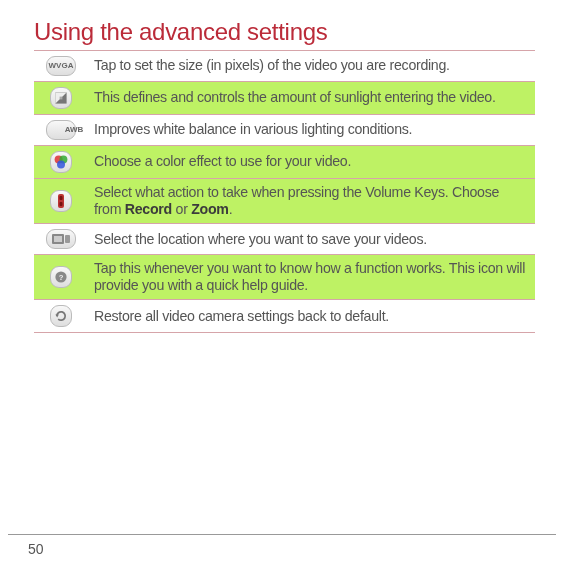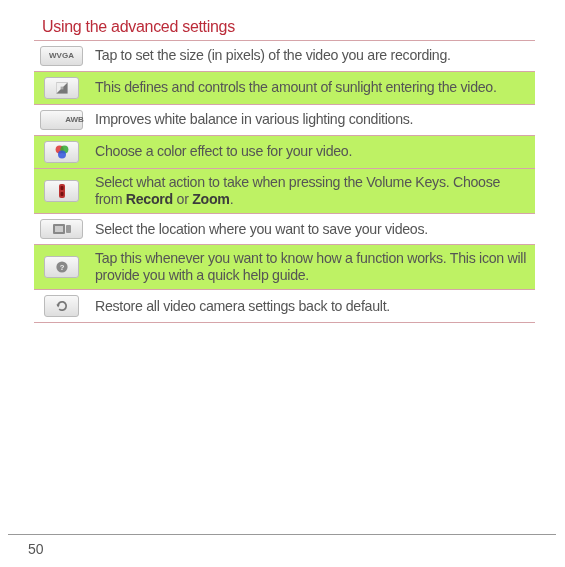--- a/index.html
+++ b/index.html
@@ -11,23 +11,23 @@
   font-family: Arial, Helvetica, sans-serif;
   color: #555;
   position: relative;
 }
 .page {
   padding: 18px 30px 0 34px;
   box-sizing: border-box;
 }
 .title {
   color: #bb2b39;
-  font-size: 16px;
+  font-size: 24px;
   font-weight: 400;
-  margin: 0 0 4px 8px;
+  margin: 0 0 4px 0;
   letter-spacing: -0.3px;
 }
 .intro {
   font-size: 14.5px;
   line-height: 1.25;
   color: #555;
   margin: 0 0 8px 0;
   letter-spacing: -0.3px;
 }
 .intro .inline-icon {
@@ -75,25 +75,24 @@
 table.settings tr.plain           { background: #ffffff; }
 td.icon-cell {
   width: 42px;
   text-align: center;
 }
 .icon-box {
   display:inline-block;
   width: 28px;
   height: 18px;
   border:1px solid #bbb;
-  border-radius:3px;
+  border-radius:9px;
   background: linear-gradient(#f8f8f8,#dedede);
   position: relative;
   vertical-align: middle;
-  padding-left: 13px;
 }
 .icon-box.sq { width:20px; height:20px; }
 .icon-box svg { position:absolute; top:50%; left:50%; transform:translate(-50%,-50%); }
 .wvga-text {
   font-size:8px;
   font-weight:bold;
   color:#666;
   letter-spacing:0px;
   position:absolute;
   top:50%; left:50%;

